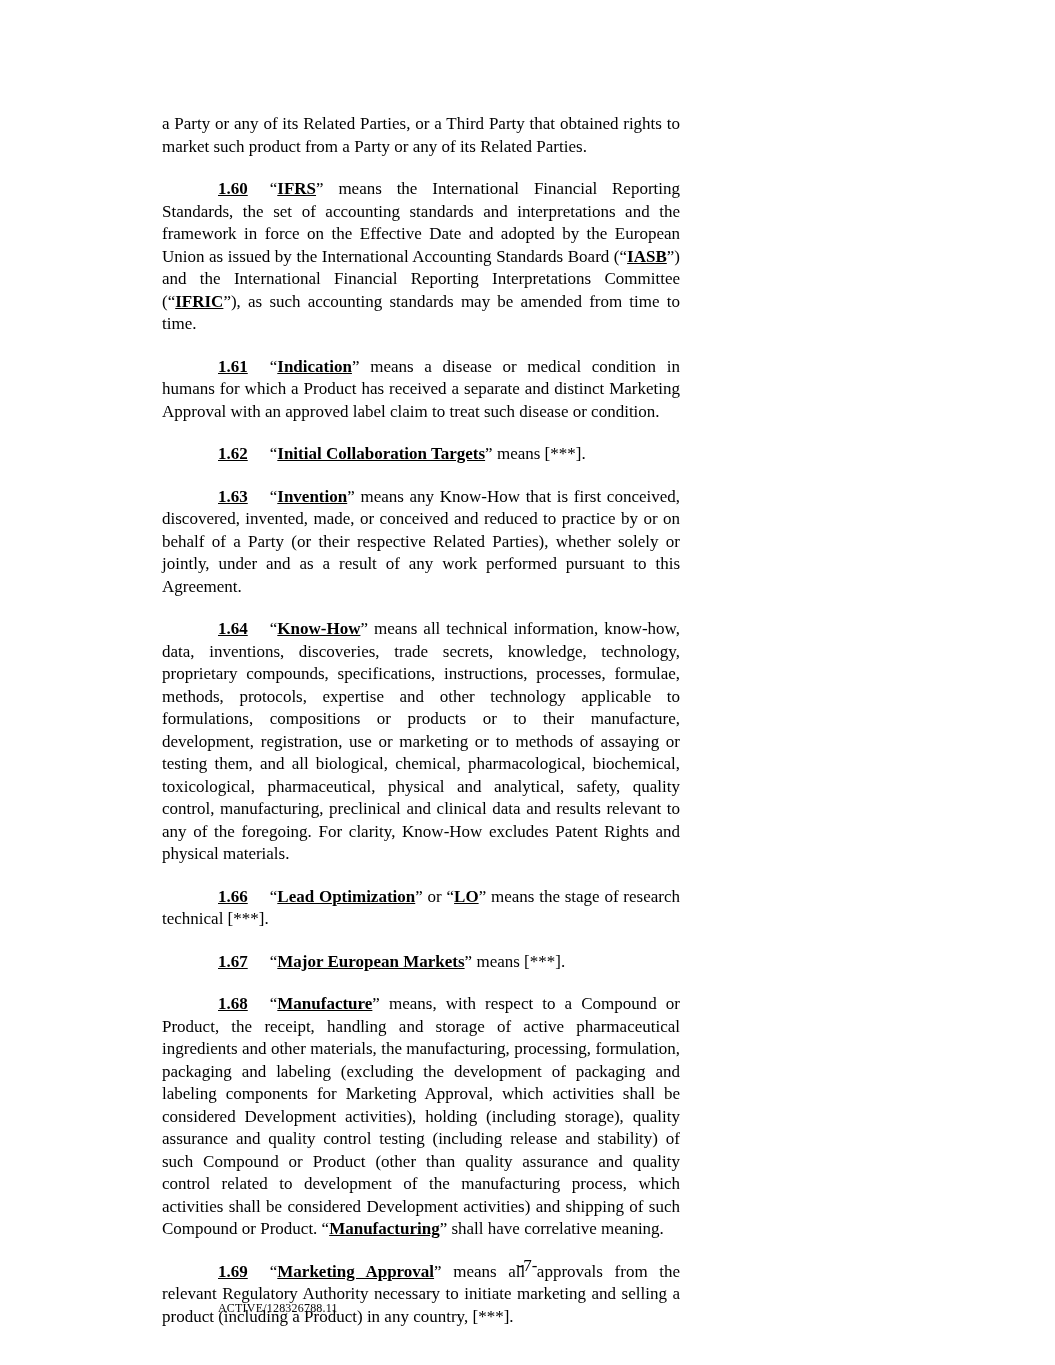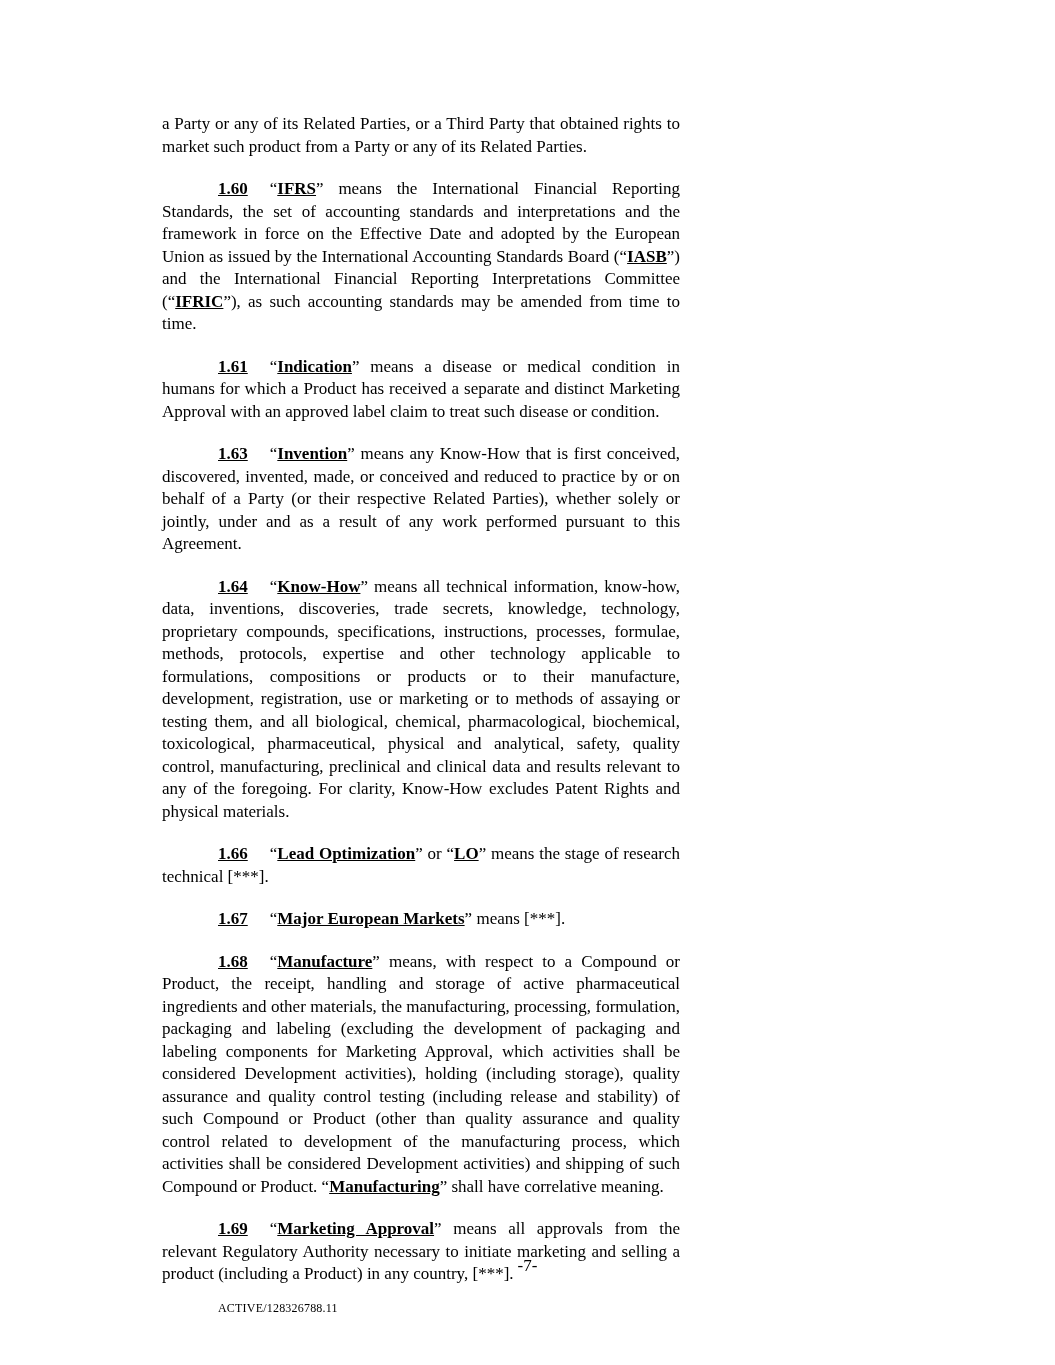--- a/index.html
+++ b/index.html
@@ -52,20 +52,21 @@
   }
 </style>
 </head>
 <body>
 
 <div class="page">
   <div class="doc-body">
       <p class="para"><span>a Party or any of its Related Parties, or a Third Party that obtained rights to market such product from a Party or any of its Related Parties.</span></p>
       <p class="para indented"><b>1.60</b><span class="tab"></span><span>“</span><b>IFRS</b><span>” means the International Financial Reporting Standards, the set of accounting standards and interpretations and the framework in force on the Effective Date and adopted by the European Union as issued by the International Accounting Standards Board (“</span><b>IASB</b><span>”) and the International Financial Reporting Interpretations Committee (“</span><b>IFRIC</b><span>”), as such accounting standards may be amended from time to time.</span></p>
       <p class="para indented"><b>1.61</b><span class="tab"></span><span>“</span><b>Indication</b><span>” means a disease or medical condition in humans for which a Product has received a separate and distinct Marketing Approval with an approved label claim to treat such disease or condition.</span></p>
+      <p class="para indented"><b>1.62</b><span class="tab"></span><span>“</span><b>Initial Collaboration Targets</b><span>” means [***].</span></p>
       <p class="para indented"><b>1.63</b><span class="tab"></span><span>“</span><b>Invention</b><span>” means any Know-How that is first conceived, discovered, invented, made, or conceived and reduced to practice by or on behalf of a Party (or their respective Related Parties), whether solely or jointly, under and as a result of any work performed pursuant to this Agreement.</span></p>
       <p class="para indented"><b>1.64</b><span class="tab"></span><span>“</span><b>Know-How</b><span>” means all technical information, know-how, data, inventions, discoveries, trade secrets, knowledge, technology, proprietary compounds, specifications, instructions, processes, formulae, methods, protocols, expertise and other technology applicable to formulations, compositions or products or to their manufacture, development, registration, use or marketing or to methods of assaying or testing them, and all biological, chemical, pharmacological, biochemical, toxicological, pharmaceutical, physical and analytical, safety, quality control, manufacturing, preclinical and clinical data and results relevant to any of the foregoing.  For clarity, Know-How excludes Patent Rights and physical materials.</span></p>
       <p class="para indented"><b>1.66</b><span class="tab"></span><span>“</span><b>Lead Optimization</b><span>” or “</span><b>LO</b><span>” means the stage of research technical [***].</span></p>
       <p class="para indented"><b>1.67</b><span class="tab"></span><span>“</span><b>Major European Markets</b><span>” means [***].</span></p>
       <p class="para indented"><b>1.68</b><span class="tab"></span><span>“</span><b>Manufacture</b><span>” means, with respect to a Compound or Product, the receipt, handling and storage of active pharmaceutical ingredients and other materials, the manufacturing, processing, formulation, packaging and labeling (excluding the development of packaging and labeling components for Marketing Approval, which activities shall be considered Development activities), holding (including storage), quality assurance and quality control testing (including release and stability) of such Compound or Product (other than quality assurance and quality control related to development of the manufacturing process, which activities shall be considered Development activities) and shipping of such Compound or Product.  “</span><b>Manufacturing</b><span>” shall have correlative meaning.</span></p>
       <p class="para indented"><b>1.69</b><span class="tab"></span><span>“</span><b>Marketing Approval</b><span>” means all approvals from the relevant Regulatory Authority necessary to initiate marketing and selling a product (including a Product) in any country, [***].</span></p>
     </div>
   <div class="page-number">-7-</div>
   <div class="footer-left">ACTIVE/128326788.11</div>
 </div>

